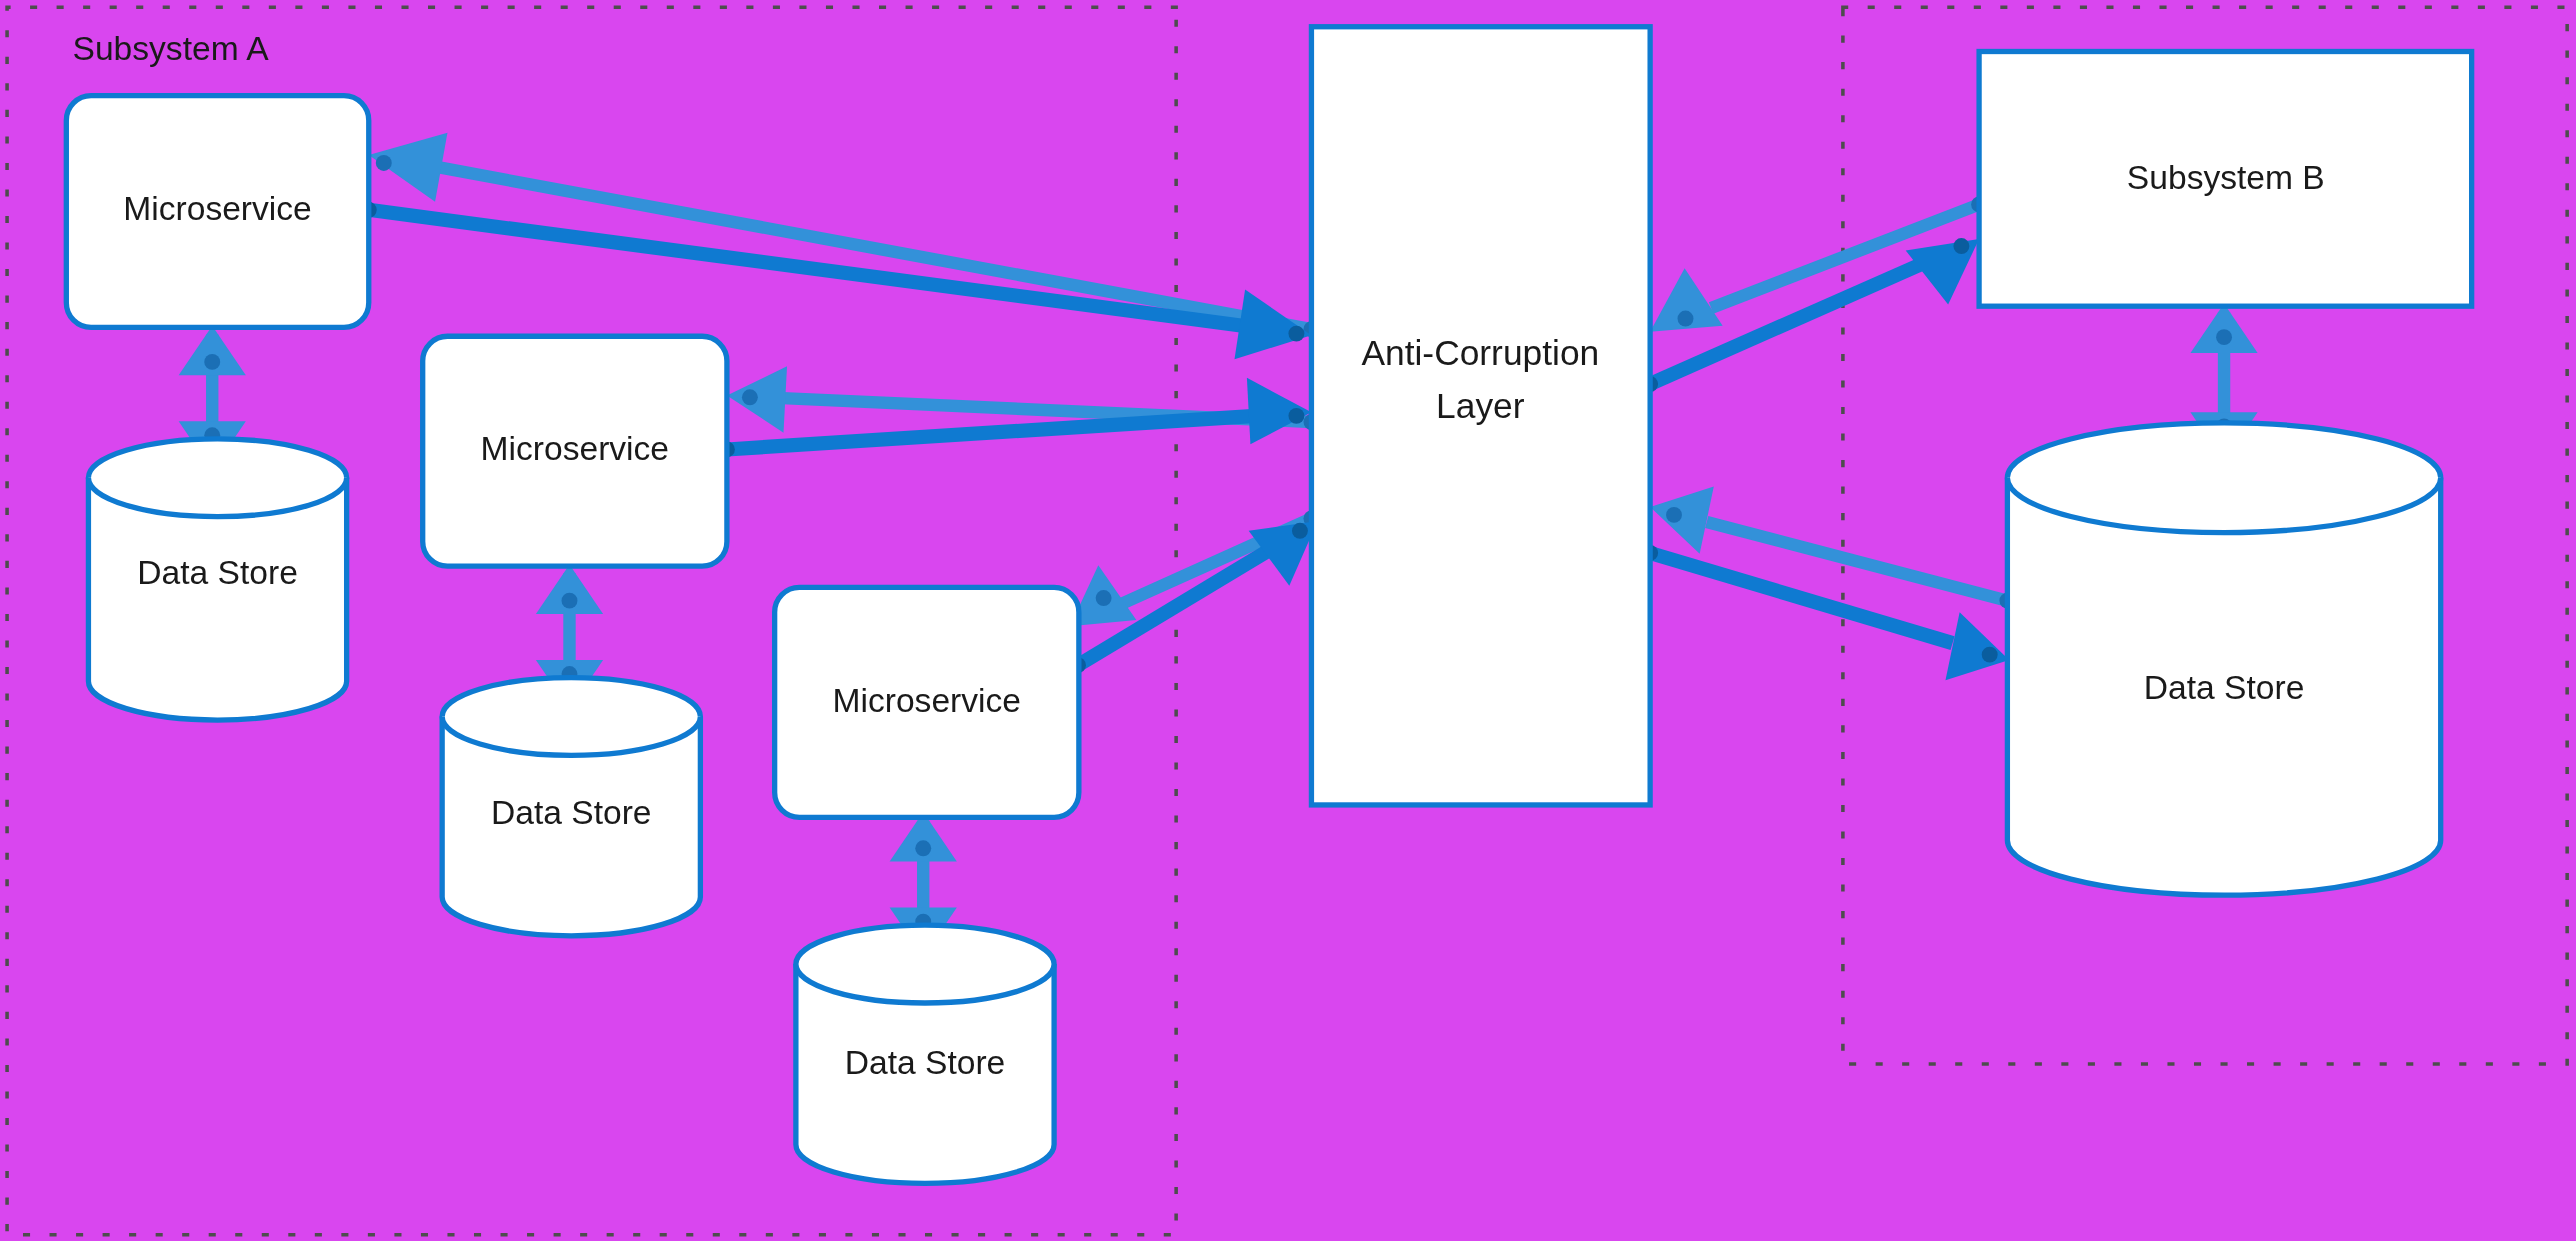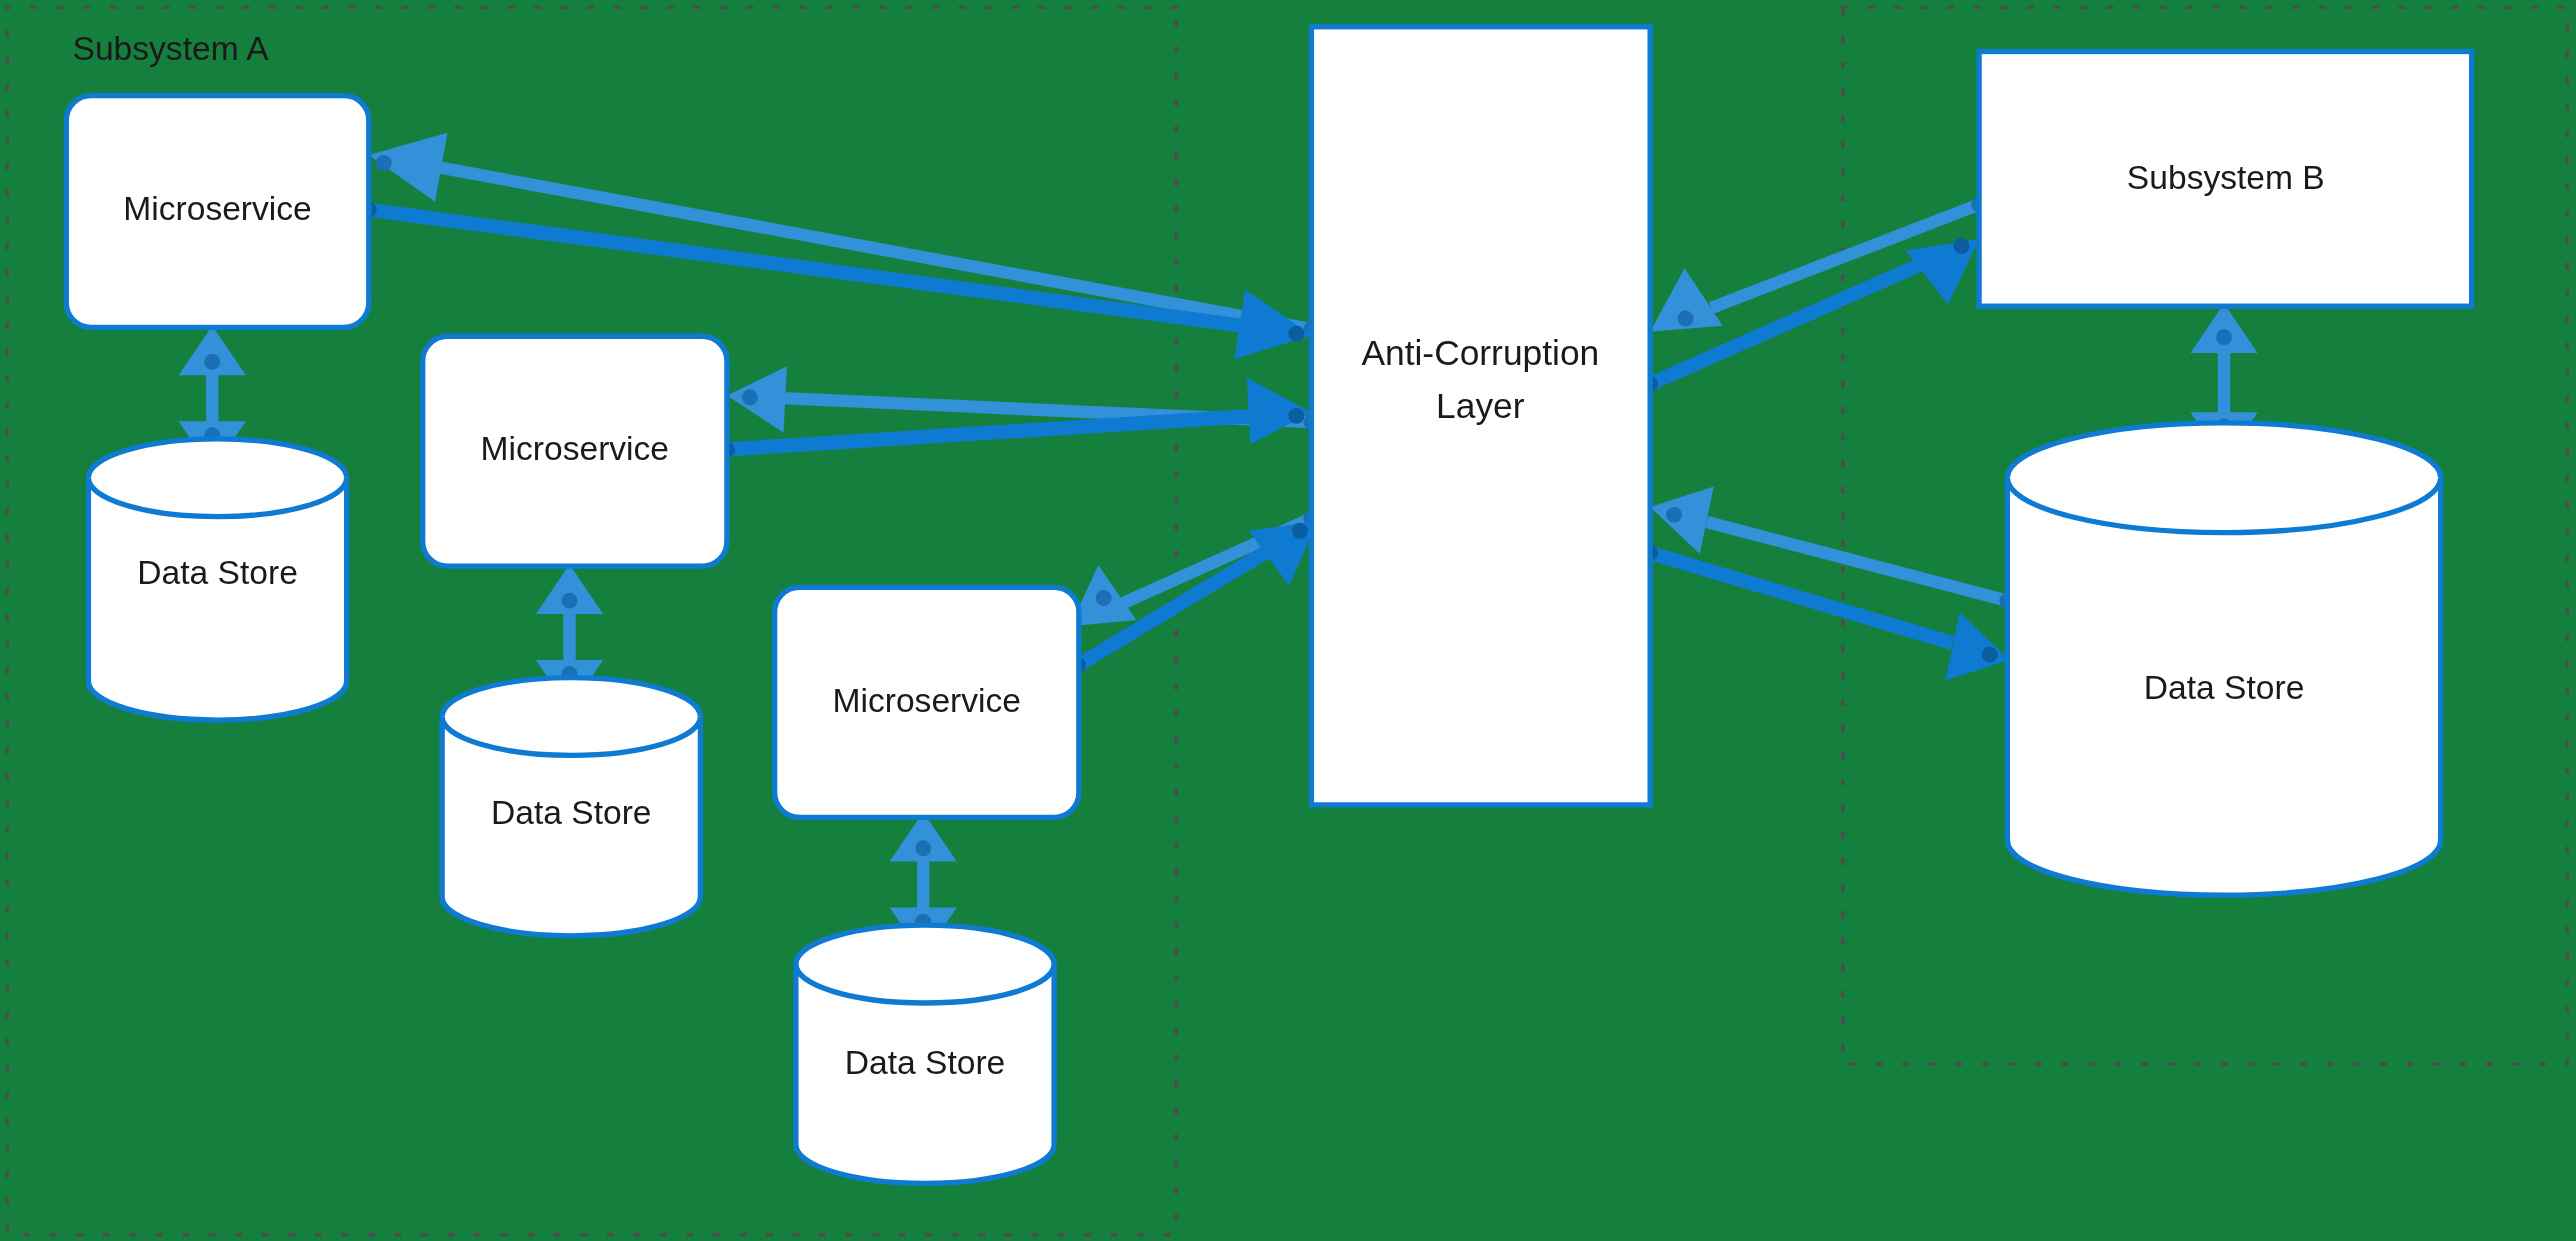--- a/index.html
+++ b/index.html
@@ -7,21 +7,21 @@
     padding: 0;
     background: #ffffff;
   }
   body {
     font-family: "Liberation Sans", sans-serif;
   }
   #diagram-root {
     position: relative;
     width: 2576px;
     height: 1242px;
-    background: #15803d;
+    background: #d946ef;
     overflow: hidden;
   }
   svg.canvas {
     display: block;
     width: 2576px;
     height: 1242px;
   }
   text {
     font-family: "Liberation Sans", sans-serif;
     fill: #1a1a1a;

